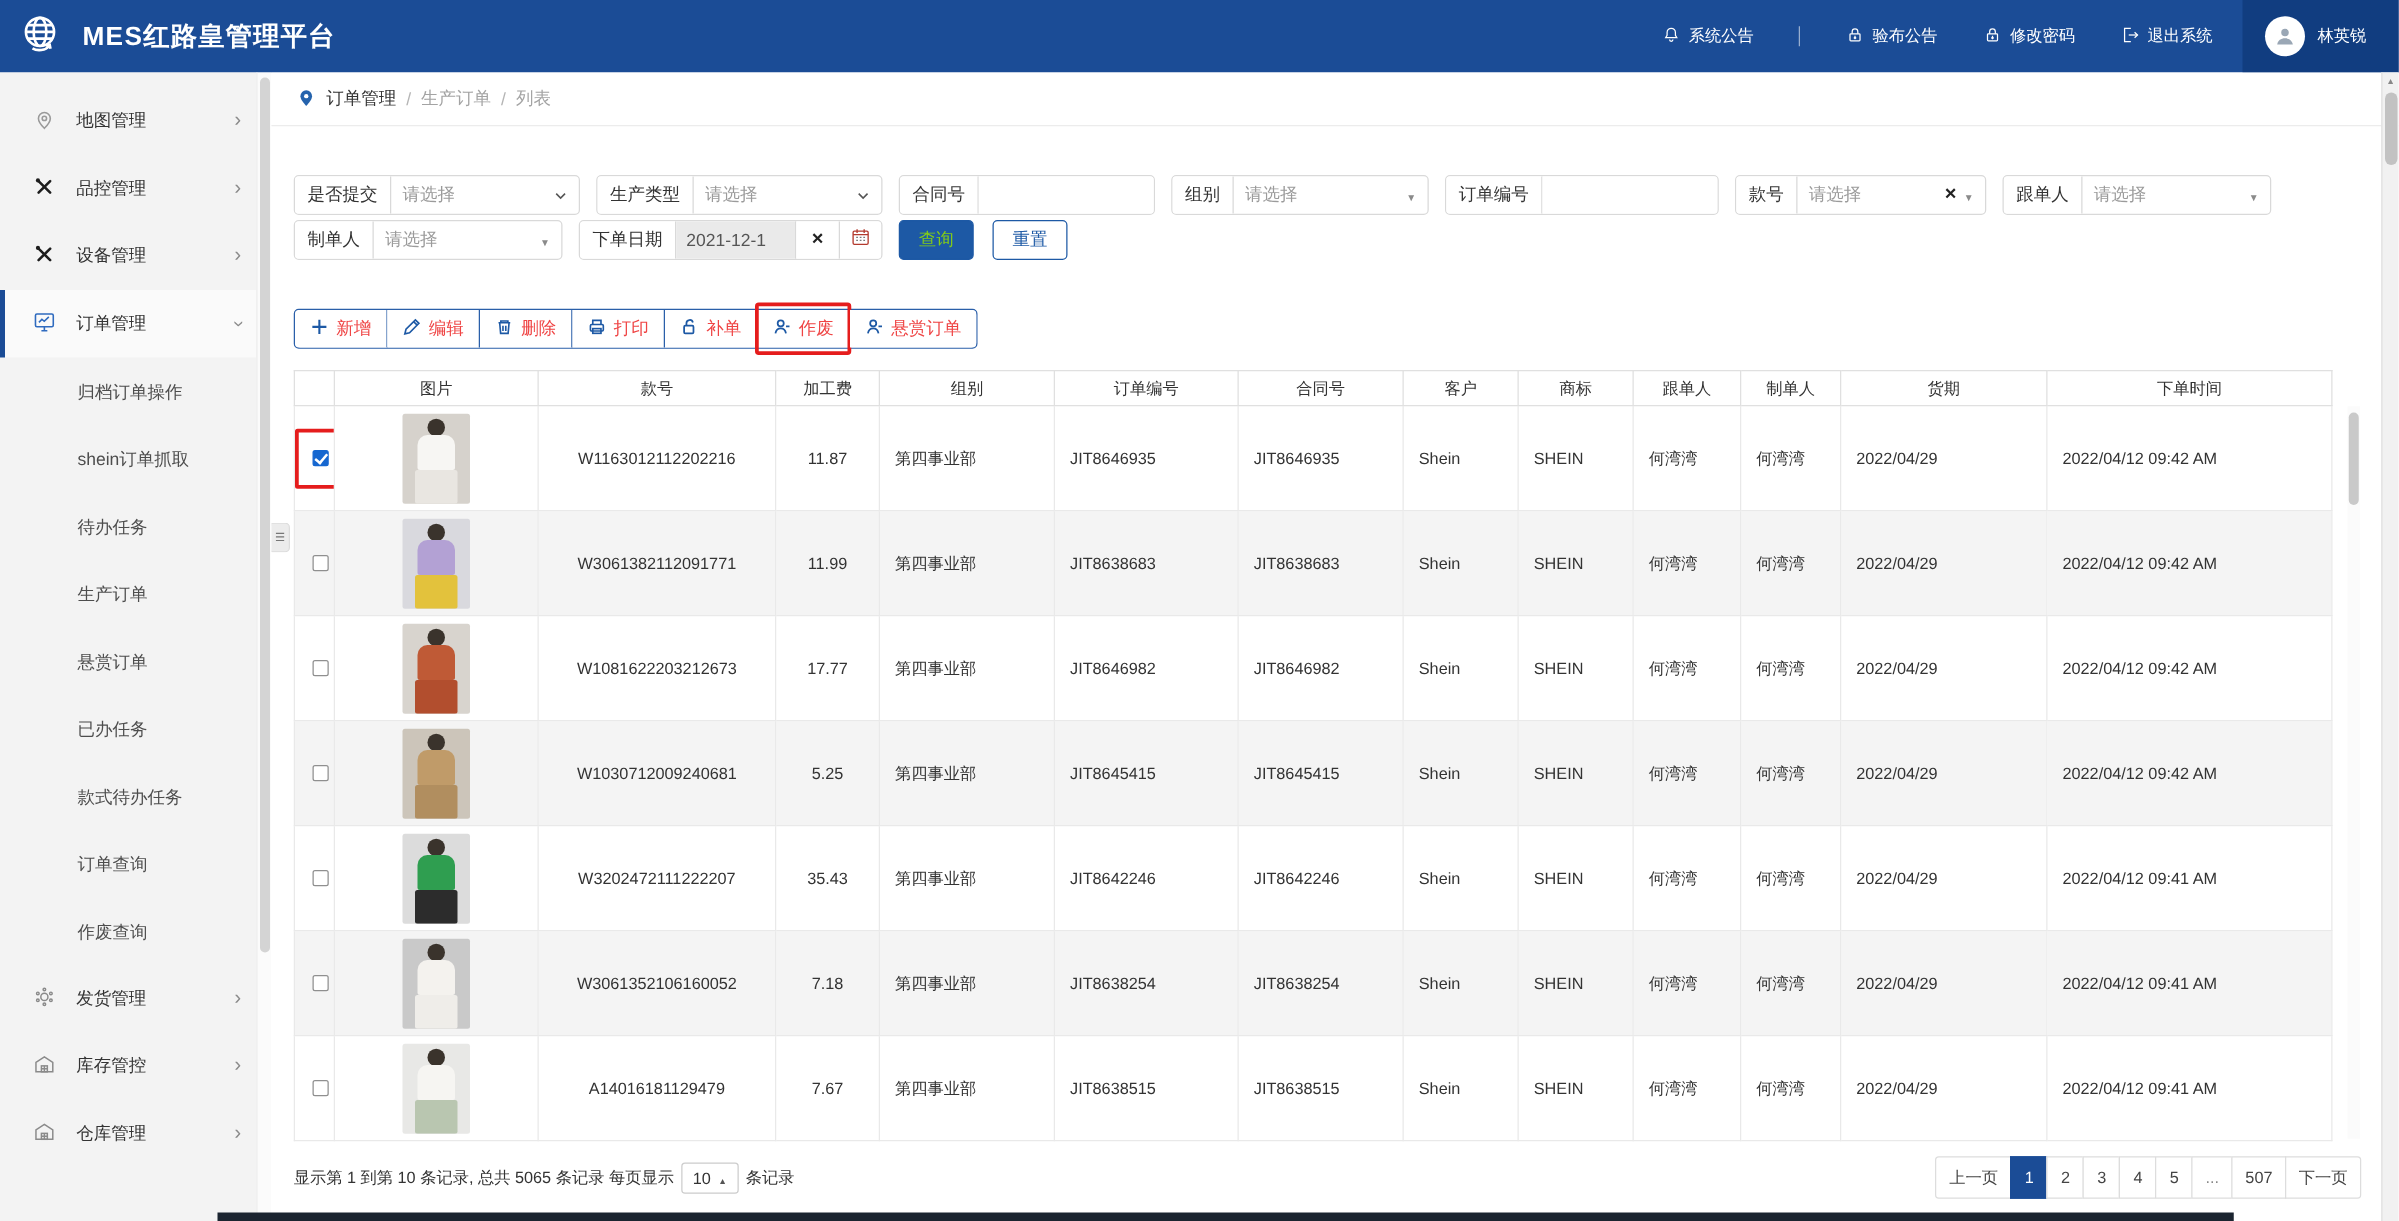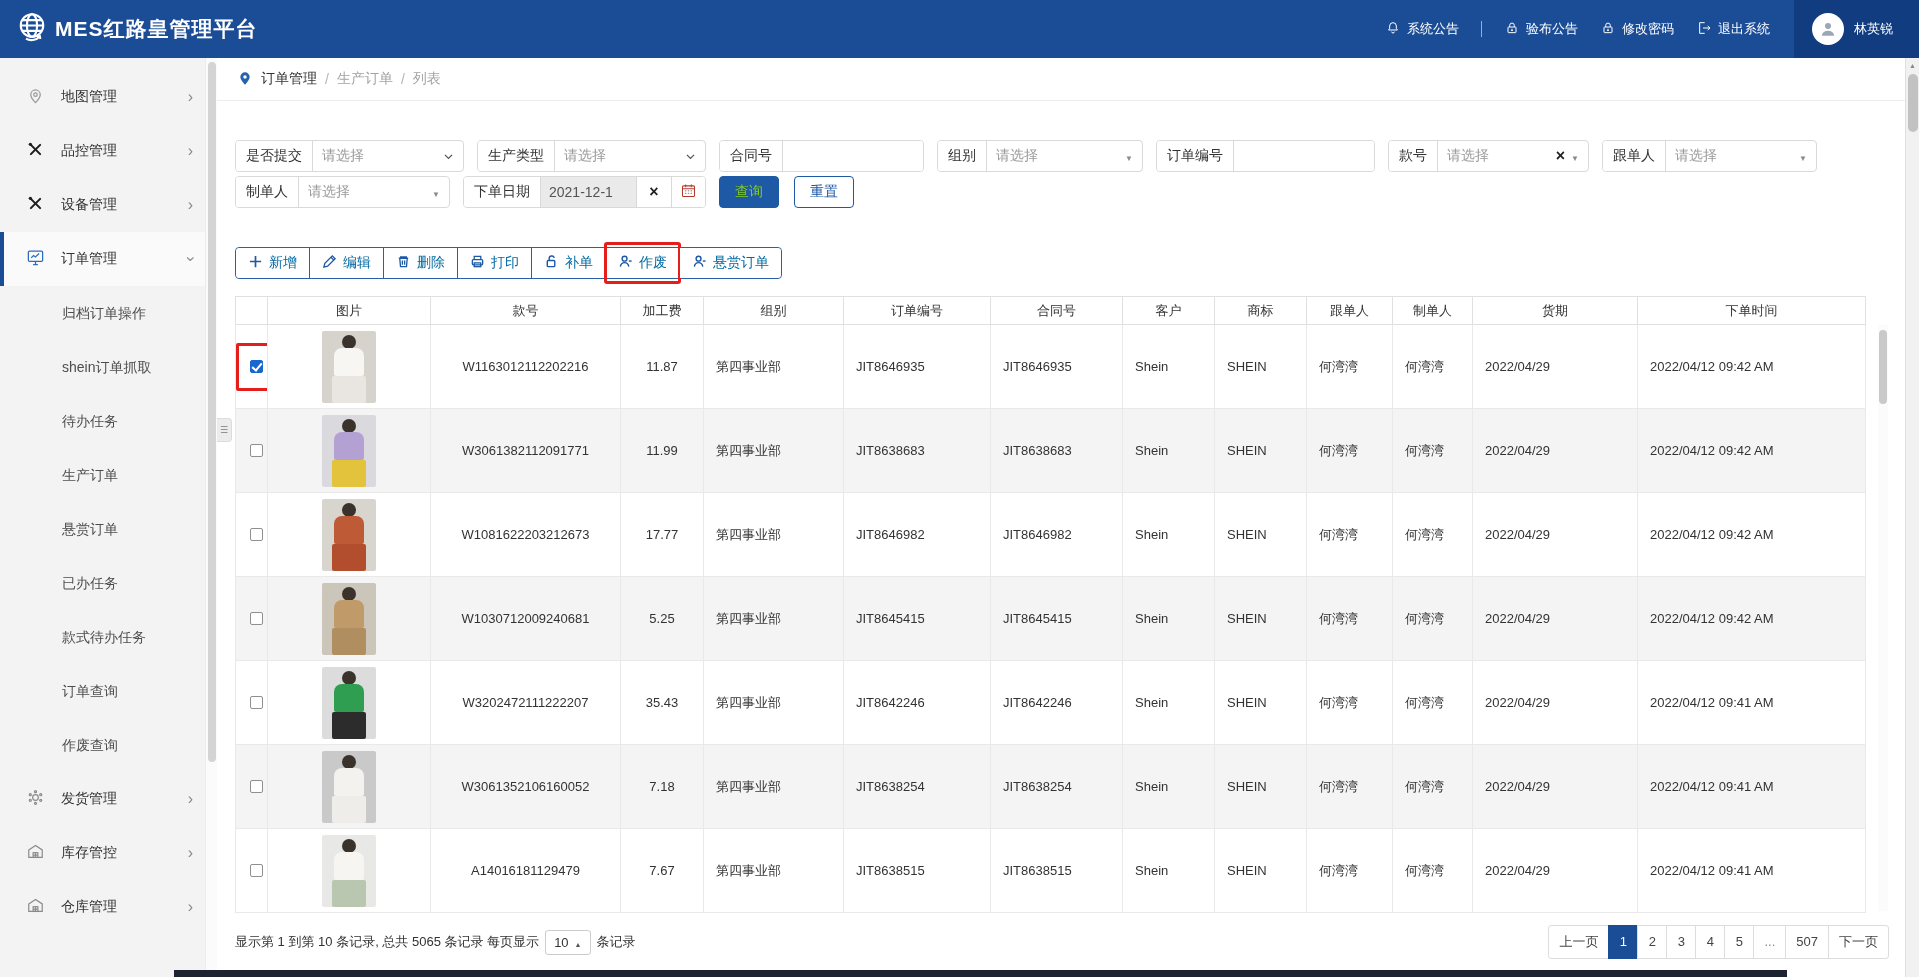--- a/index.html
+++ b/index.html
@@ -1,24 +1,24 @@
 <!DOCTYPE html>
 <html><head>
 <meta charset="utf-8">
 <style>
   * { margin:0; padding:0; box-sizing:border-box; }
   html,body { width:1919px; height:977px; overflow:hidden; }
   body { font-family:"Liberation Sans","DejaVu Sans",sans-serif; background:#fff; position:relative; color:#333; }
 
   
   .topbar { height:58px; background:#1b4c96; display:flex; align-items:center; padding-left:14px; color:#fff; }
-  .logo { display:flex; align-items:center; gap:5px; }
+  .logo { display:flex; align-items:center; gap:16px; }
   .logo svg { width:36px; height:36px; }
   .app-title { font-size:21px; font-weight:bold; letter-spacing:1px; }
-  .topnav { margin-left:auto; display:flex; align-items:center; gap:22px; font-size:13px; }
+  .topnav { margin-left:auto; display:flex; align-items:center; gap:36px; font-size:13px; }
   .nav-item { display:flex; align-items:center; gap:6px; cursor:pointer; white-space:nowrap; }
   .nav-item svg { width:16px; height:16px; }
   .nav-sep { width:1px; height:16px; background:rgba(255,255,255,.55); }
   .user-chip { height:58px; background:#113d80; display:flex; align-items:center; gap:10px; padding:0 26px 0 18px; margin-left:24px; cursor:pointer; }
   .avatar { width:32px; height:32px; border-radius:50%; background:#fff; display:flex; align-items:center; justify-content:center; }
   .avatar svg { width:20px; height:20px; }
   .user-name { font-size:13px; }
 
   
   .shell { display:flex; height:919px; position:relative; }
@@ -56,21 +56,21 @@
   .fg-dateval { display:flex; align-items:center; background:#eaeaea; color:#555; width:96px; padding:0 8px; font-size:14px; border-right:1px solid #d9d9d9; overflow:hidden; white-space:nowrap; }
   .fg-btn { width:34px; display:flex; align-items:center; justify-content:center; cursor:pointer; background:#fff; }
   .fg-btn + .fg-btn { border-left:1px solid #d9d9d9; }
   .fg-btn svg { width:17px; height:17px; }
   .btn { height:32px; border-radius:4px; padding:0 15px; font-size:14px; cursor:pointer; flex-shrink:0; }
   .btn-primary { background:#1d59a5; border:1px solid #1d59a5; color:#84cc16; }
   .btn-outline { background:#fff; border:1px solid #1d59a5; color:#1d59a5; margin-left:2px; }
 
   
   .toolbar { margin:35px 0 0 18px; display:inline-flex; border:1px solid #2a5fa9; border-radius:4px; }
-  .tbtn { display:flex; align-items:center; gap:6px; height:30px; padding:0 12px; background:#fff; color:#0369a1; font-size:14px; cursor:pointer; border-right:1px solid #2a5fa9; position:relative; white-space:nowrap; }
+  .tbtn { display:flex; align-items:center; gap:6px; height:30px; padding:0 12px; background:#fff; color:#ef4444; font-size:14px; cursor:pointer; border-right:1px solid #2a5fa9; position:relative; white-space:nowrap; }
   .tbtn:last-child { border-right:none; border-radius:0 4px 4px 0; }
   .tbtn:first-child { border-radius:4px 0 0 4px; }
   .tbtn svg { width:15px; height:15px; }
   .red-frame { position:absolute; left:-2px; right:-2px; top:-6px; bottom:-6px; border:3px solid #e51d1d; border-radius:3px; pointer-events:none; }
 
   
   .table-wrap { margin:17px 30px 0 18px; position:relative; }
   table { border-collapse:collapse; width:1631px; font-size:13px; color:#333; table-layout:fixed; }
   th { height:28px; border:1px solid #e0e0e0; font-weight:normal; font-size:13px; color:#333; background:#fff; text-align:center; }
   td { height:84px; border:1px solid #e9e9e9; padding:0 0 0 12px; text-align:left; overflow:hidden; white-space:nowrap; }

